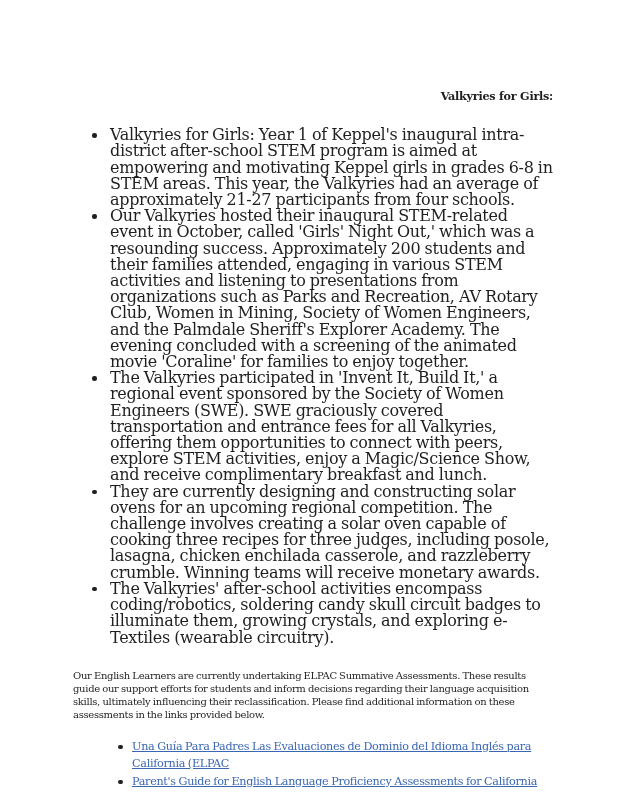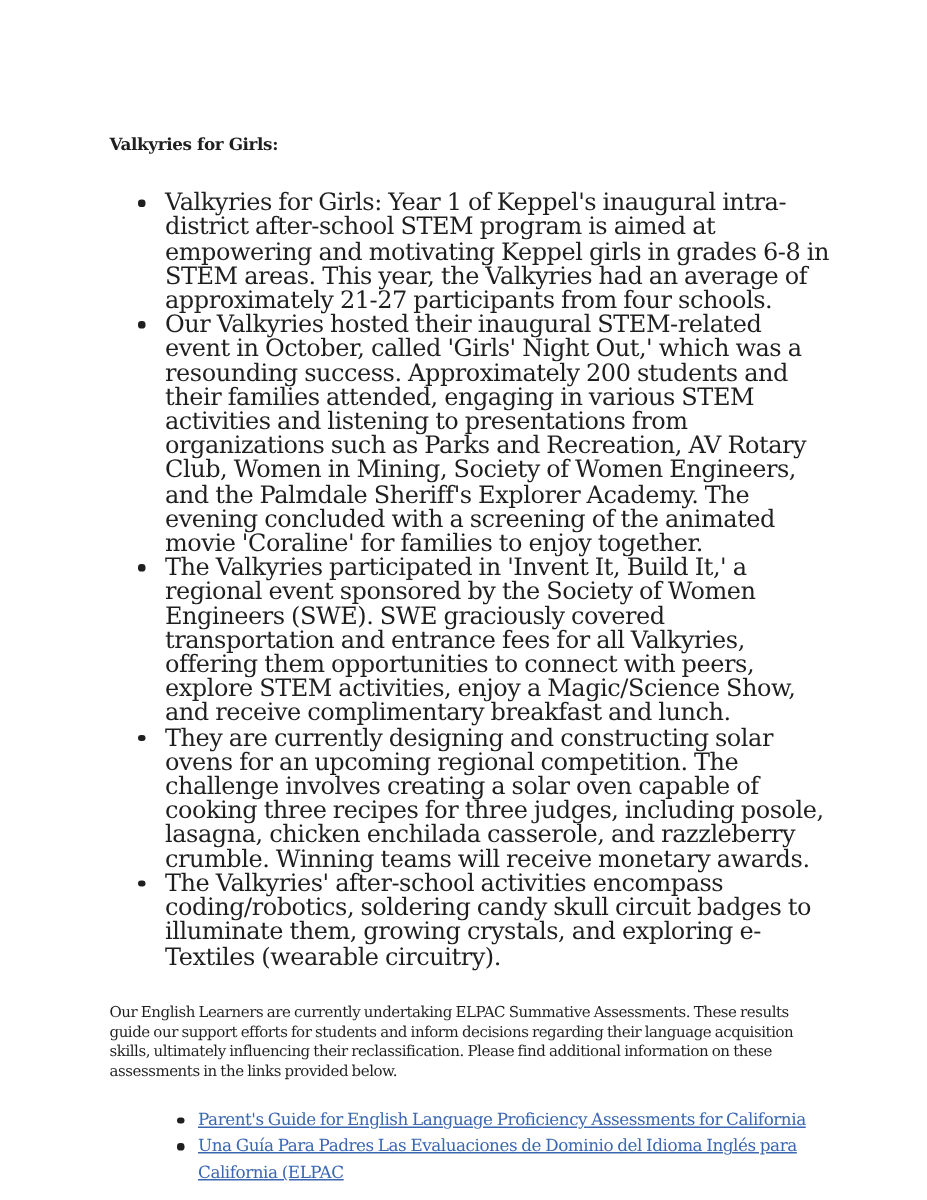--- a/index.html
+++ b/index.html
@@ -6,21 +6,21 @@
     body {
       width: 618px; height: 800px; overflow: hidden; position: relative;
       font-family: "DejaVu Serif", "Liberation Serif", serif;
       color: #1f1f1f;
     }
     .page { position: absolute; left: 73px; top: 88px; width: 480px; }
     .heading {
       font-weight: bold; font-size: 11.2px; line-height: 16.2px;
       margin: 0; letter-spacing: -0.25px;
     }
-    .h1 { margin-bottom: 23px; }
+    .h1 { margin-bottom: 23px; text-align: right; }
     ul.bullets { list-style: none; margin: 0; padding: 0; }
     ul.bullets li {
       position: relative; padding-left: 37px;
       font-size: 16px; line-height: 16.2px; letter-spacing: -0.3px;
       word-spacing: -0.5px;
     }
     ul.bullets li::before {
       content: ""; position: absolute; left: 19px; top: 6px;
       width: 4.5px; height: 4.5px; border-radius: 50%; background: #1f1f1f;
     }
@@ -50,19 +50,19 @@
     <li>Valkyries for Girls: Year 1 of Keppel's inaugural intra-district after-school STEM program is aimed at empowering and motivating Keppel girls in grades 6-8 in STEM areas. This year, the Valkyries had an average of approximately 21-27 participants from four schools.</li>
     <li>Our Valkyries hosted their inaugural STEM-related event in October, called 'Girls' Night Out,' which was a resounding success. Approximately 200 students and their families attended, engaging in various STEM activities and listening to presentations from organizations such as Parks and Recreation, AV Rotary Club, Women in Mining, Society of Women Engineers, and the Palmdale Sheriff's Explorer Academy. The evening concluded with a screening of the animated movie 'Coraline' for families to enjoy together.</li>
     <li>The Valkyries participated in 'Invent It, Build It,' a regional event sponsored by the Society of Women Engineers (SWE). SWE graciously covered transportation and entrance fees for all Valkyries, offering them opportunities to connect with peers, explore STEM activities, enjoy a Magic/Science Show, and receive complimentary breakfast and lunch.</li>
     <li>They are currently designing and constructing solar ovens for an upcoming regional competition. The challenge involves creating a solar oven capable of cooking three recipes for three judges, including posole, lasagna, chicken enchilada casserole, and razzleberry crumble. Winning teams will receive monetary awards.</li>
     <li>The Valkyries' after-school activities encompass coding/robotics, soldering candy skull circuit badges to illuminate them, growing crystals, and exploring e-Textiles (wearable circuitry).</li>
   </ul>
 
   <p class="para">Our English Learners are currently undertaking ELPAC Summative Assessments. These results guide our support efforts for students and inform decisions regarding their language acquisition skills, ultimately influencing their reclassification. Please find additional information on these assessments in the links provided below.</p>
   <ul class="links">
     <li>
-      <a href="#">Parent's Guide for English Language Proficiency Assessments for California</a>
+      <a href="#">Una Guía Para Padres Las Evaluaciones de Dominio del Idioma Inglés para California (ELPAC</a>
     </li>
     <li>
-      <a href="#">Una Guía Para Padres Las Evaluaciones de Dominio del Idioma Inglés para California (ELPAC</a>
+      <a href="#">Parent's Guide for English Language Proficiency Assessments for California</a>
     </li>
   </ul>
 </div>
 
 </body></html>

